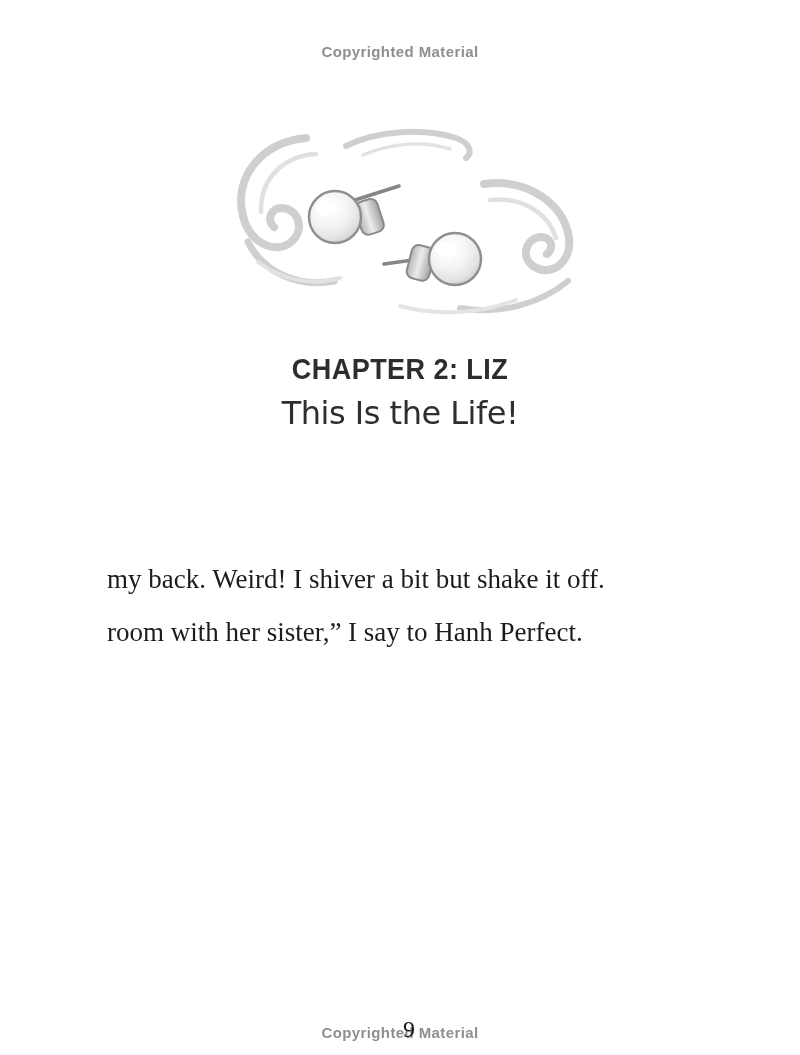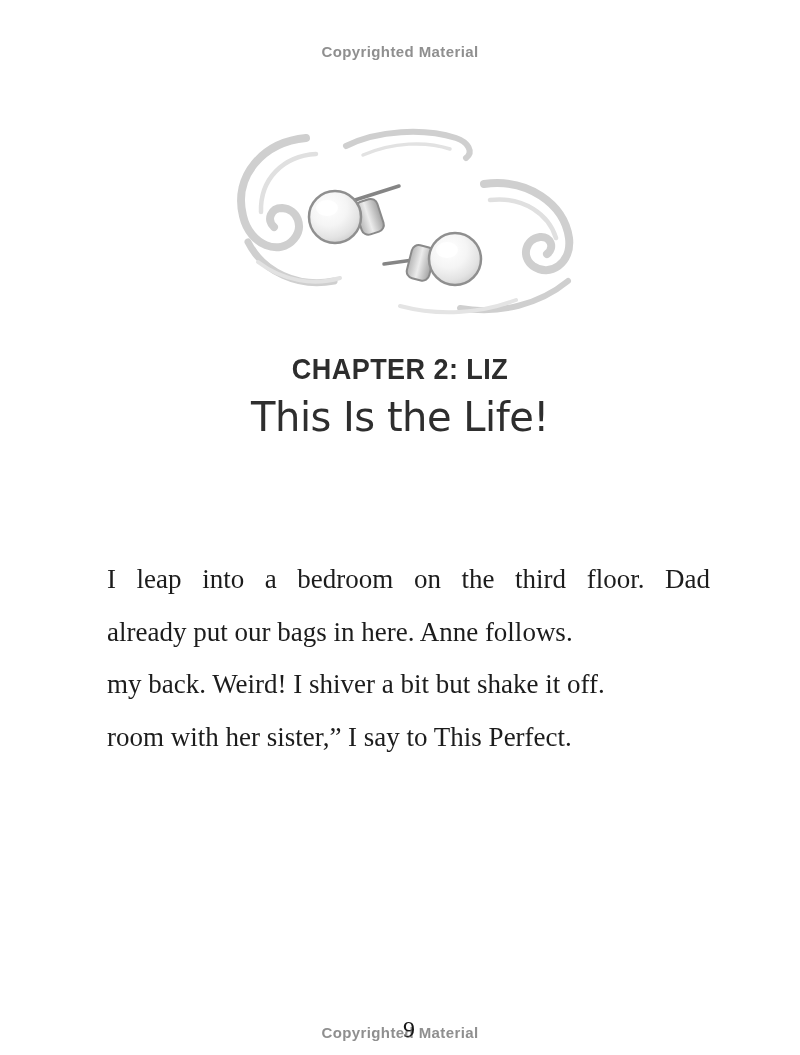--- a/index.html
+++ b/index.html
@@ -55,21 +55,21 @@
     transform-origin: center;
   }
   .title {
     position: absolute;
     top: 378px;
     left: 0; right: 0;
     margin: 0;
     text-align: center;
     font-family: "DejaVu Sans", sans-serif;
     font-weight: normal;
-    font-size: 40px;
+    font-size: 32px;
     letter-spacing: -0.5px;
     color: #2e2e2e;
   }
   .body-text {
     position: absolute;
     left: 107px;
     top: 537px;
     width: 603px;
     font-size: 27px;
     line-height: 52.5px;
@@ -131,28 +131,24 @@
       <ellipse cx="219" cy="126" rx="11" ry="8" fill="#ffffff" opacity="0.85"></ellipse>
     </g>
   </svg>
 
   <div class="kicker">CHAPTER 2: LIZ</div>
 
   <h1 class="title">This Is the Life!</h1>
 
   <div class="body-text">
     <p class="para">
-      <span class="line jline">I leap into a bedroom on the third floor. Dad</span>
-      <span class="line lline">already put our bags in here. Anne follows.</span>
-    </p>
-    <p class="para">
       <span class="line lline">my back. Weird! I shiver a bit but shake it off.</span>
     </p>
     <p class="para">
-      <span class="line lline">room with her sister,” I say to This Perfect.</span>
+      <span class="line lline">room with her sister,” I say to Hanh Perfect.</span>
     </p>
   </div>
 
   <div class="copyright bottom">Copyrighted Material</div>
 
   <div class="page-number">
     <span>9</span>
   </div>
 
 </div>

